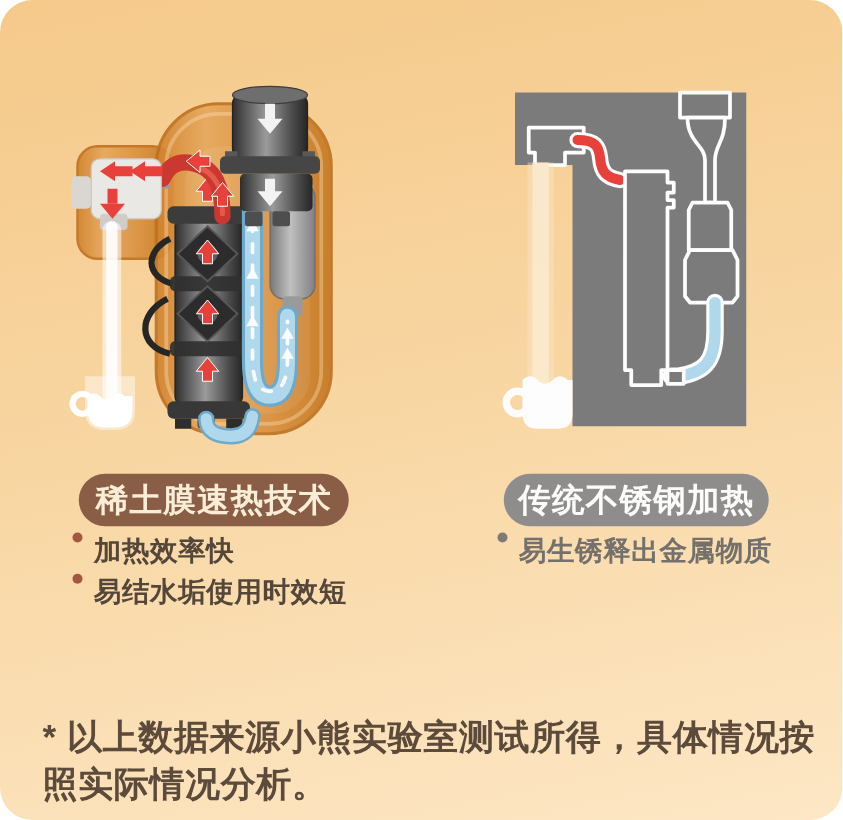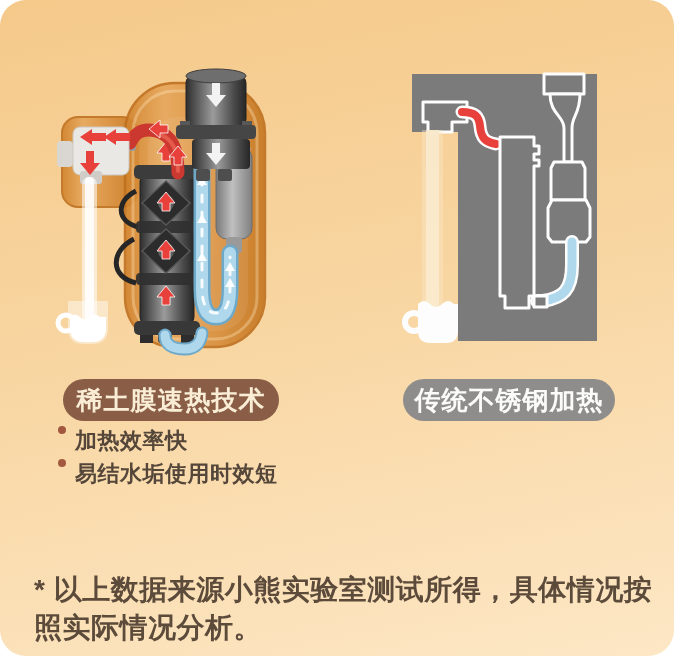--- a/index.html
+++ b/index.html
@@ -203,16 +203,20 @@
     <li class="bullet">
         <span class="dot"></span>
         <span>加热效率快</span>
       </li>
     <li class="bullet">
         <span class="dot"></span>
         <span>易结水垢使用时效短</span>
       </li>
   </ul>
   <ul class="bullets bullets-right">
+    <li class="bullet">
+        <span class="dot"></span>
+        <span>易生锈释出金属物质</span>
+      </li>
   </ul>
 
   <div class="footnote">* 以上数据来源小熊实验室测试所得，具体情况按照实际情况分析。</div>
 </div>
 
 </body></html>

